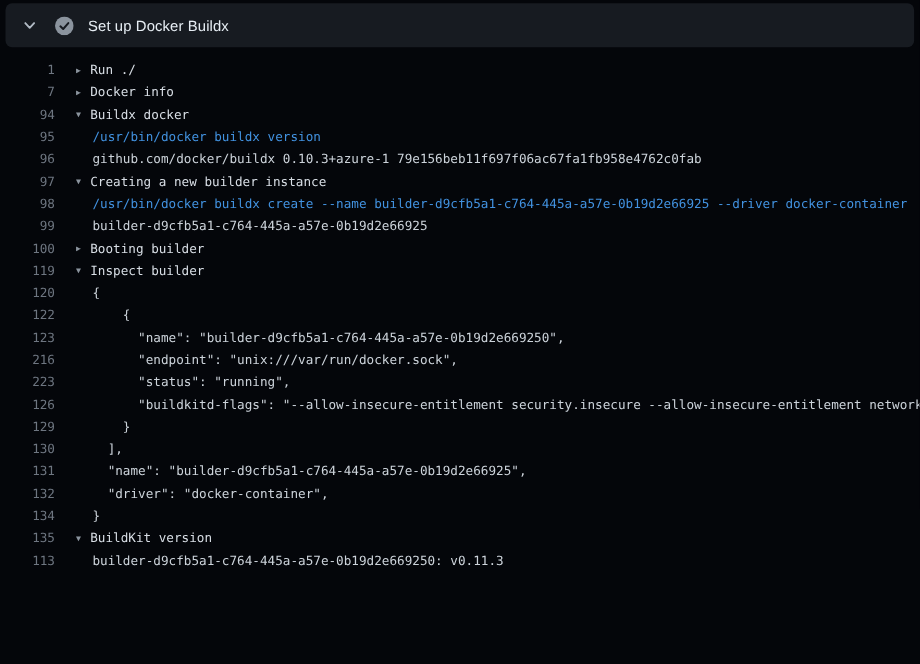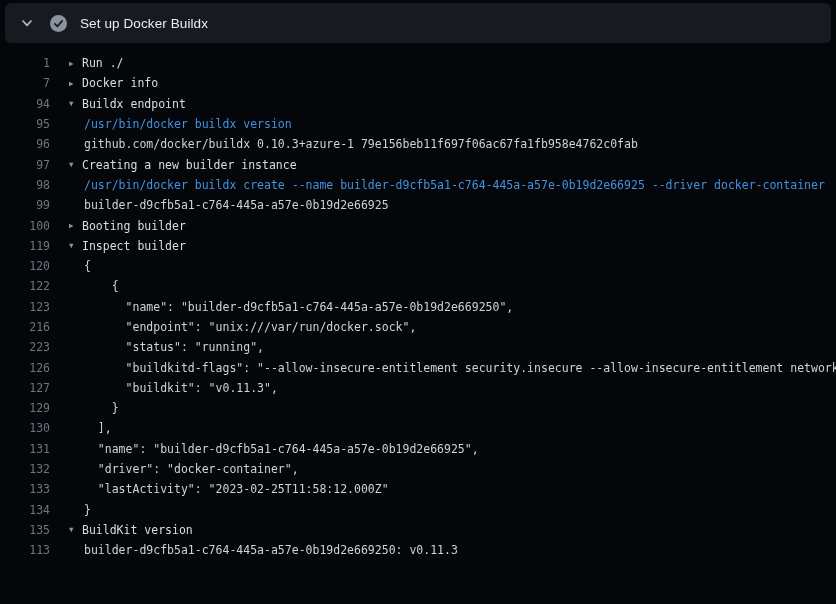--- a/index.html
+++ b/index.html
@@ -114,38 +114,36 @@
         <circle id="check-circle-bg" cx="8" cy="8" r="8" fill="#8b949e"></circle>
         <polyline id="check-mark-path" points="4.6,8.4 7,10.7 11.4,5.6" fill="none" stroke="#171b21" stroke-width="1.7" stroke-linecap="round" stroke-linejoin="round"></polyline>
       </svg>
     </span>
     <span class="step-title">Set up Docker Buildx</span>
   </div>
 
   <div class="log">
       <div class="log-row group"><span class="line-num">1</span><span class="fold-icon">▶</span><span class="group-label">Run ./</span></div>
       <div class="log-row group"><span class="line-num">7</span><span class="fold-icon">▶</span><span class="group-label">Docker info</span></div>
-      <div class="log-row group"><span class="line-num">94</span><span class="fold-icon">▼</span><span class="group-label">Buildx endpoint</span></div>
+      <div class="log-row group"><span class="line-num">94</span><span class="fold-icon">▼</span><span class="group-label">Buildx docker</span></div>
       <div class="log-row command"><span class="line-num">95</span><span class="line-text">/usr/bin/docker buildx version</span></div>
       <div class="log-row output"><span class="line-num">96</span><span class="line-text">github.com/docker/buildx 0.10.3+azure-1 79e156beb11f697f06ac67fa1fb958e4762c0fab</span></div>
       <div class="log-row group"><span class="line-num">97</span><span class="fold-icon">▼</span><span class="group-label">Creating a new builder instance</span></div>
       <div class="log-row command"><span class="line-num">98</span><span class="line-text">/usr/bin/docker buildx create --name builder-d9cfb5a1-c764-445a-a57e-0b19d2e66925 --driver docker-container</span></div>
       <div class="log-row output"><span class="line-num">99</span><span class="line-text">builder-d9cfb5a1-c764-445a-a57e-0b19d2e66925</span></div>
       <div class="log-row group"><span class="line-num">100</span><span class="fold-icon">▶</span><span class="group-label">Booting builder</span></div>
       <div class="log-row group"><span class="line-num">119</span><span class="fold-icon">▼</span><span class="group-label">Inspect builder</span></div>
       <div class="log-row output"><span class="line-num">120</span><span class="line-text">{</span></div>
       <div class="log-row output"><span class="line-num">122</span><span class="line-text">    {</span></div>
       <div class="log-row output"><span class="line-num">123</span><span class="line-text">      "name": "builder-d9cfb5a1-c764-445a-a57e-0b19d2e669250",</span></div>
       <div class="log-row output"><span class="line-num">216</span><span class="line-text">      "endpoint": "unix:///var/run/docker.sock",</span></div>
       <div class="log-row output"><span class="line-num">223</span><span class="line-text">      "status": "running",</span></div>
       <div class="log-row output"><span class="line-num">126</span><span class="line-text">      "buildkitd-flags": "--allow-insecure-entitlement security.insecure --allow-insecure-entitlement network.host",</span></div>
-      <div class="log-row output"><span class="line-num">127</span><span class="line-text">      "buildkit": "v0.11.3",</span></div>
       <div class="log-row output"><span class="line-num">129</span><span class="line-text">    }</span></div>
       <div class="log-row output"><span class="line-num">130</span><span class="line-text">  ],</span></div>
       <div class="log-row output"><span class="line-num">131</span><span class="line-text">  "name": "builder-d9cfb5a1-c764-445a-a57e-0b19d2e66925",</span></div>
       <div class="log-row output"><span class="line-num">132</span><span class="line-text">  "driver": "docker-container",</span></div>
-      <div class="log-row output"><span class="line-num">133</span><span class="line-text">  "lastActivity": "2023-02-25T11:58:12.000Z"</span></div>
       <div class="log-row output"><span class="line-num">134</span><span class="line-text">}</span></div>
       <div class="log-row group"><span class="line-num">135</span><span class="fold-icon">▼</span><span class="group-label">BuildKit version</span></div>
       <div class="log-row output"><span class="line-num">113</span><span class="line-text">builder-d9cfb5a1-c764-445a-a57e-0b19d2e669250: v0.11.3</span></div>
     </div>
 
 </div>
 
 </body></html>

